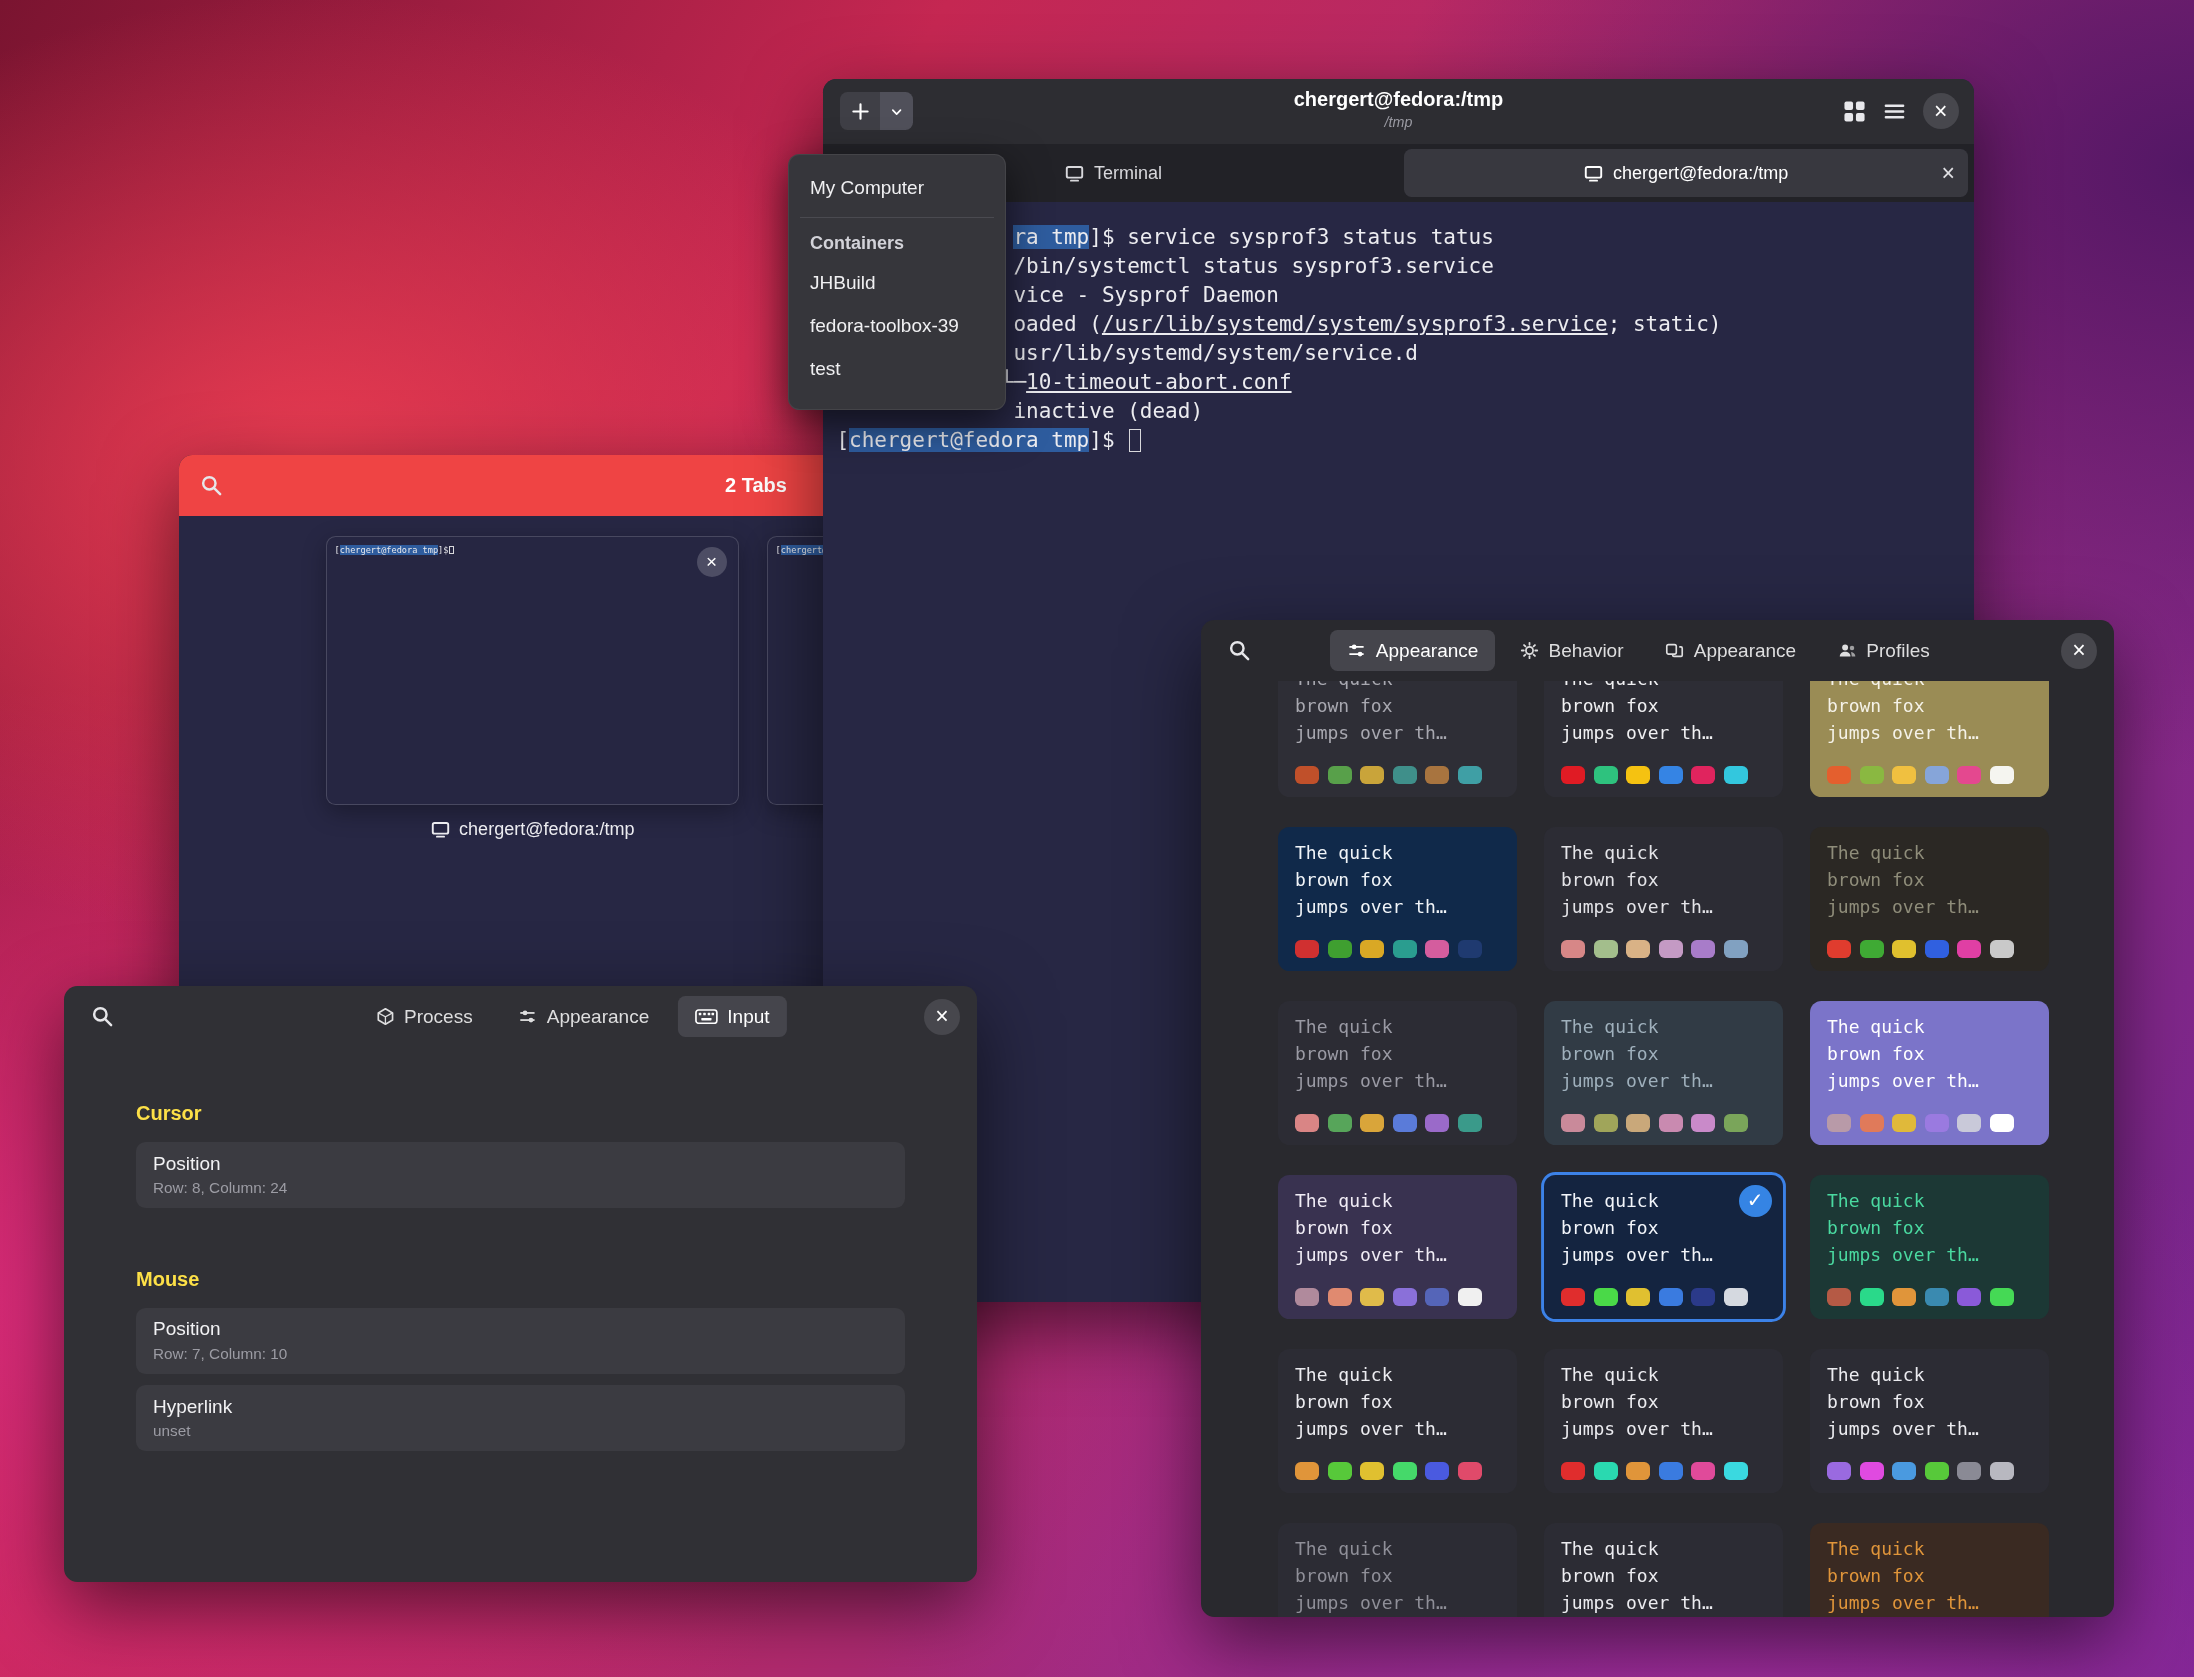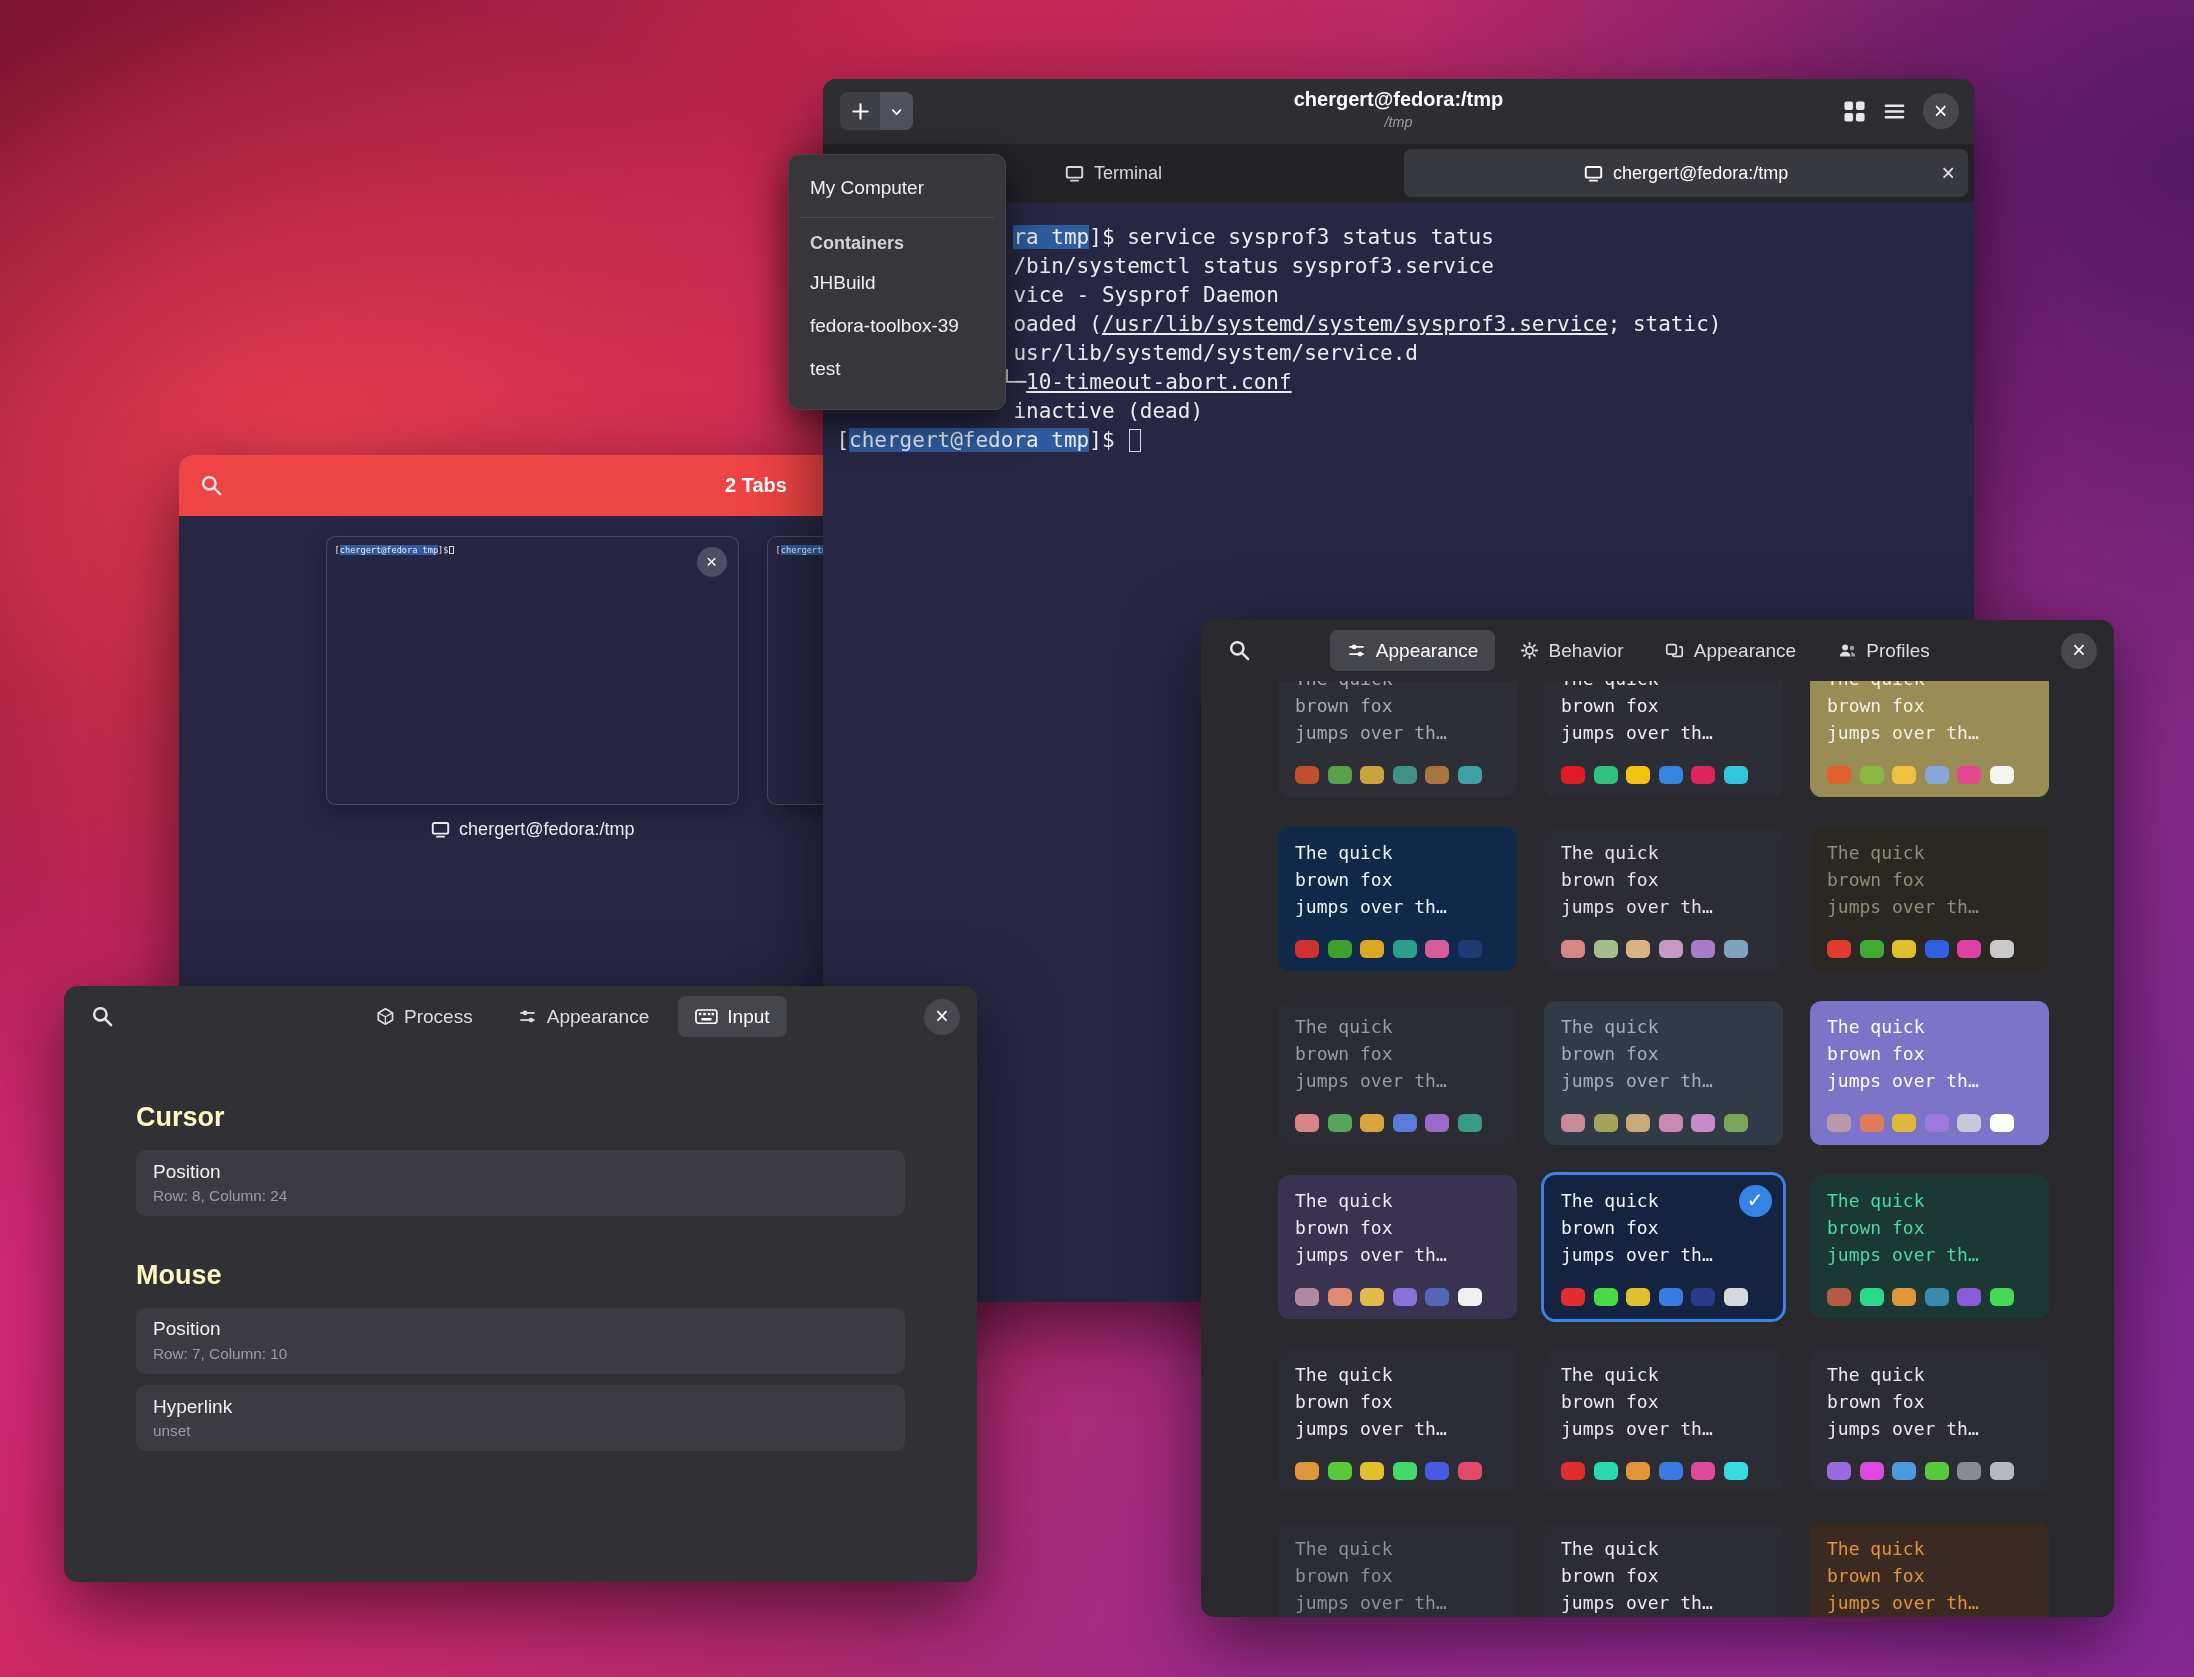--- a/index.html
+++ b/index.html
@@ -100,23 +100,23 @@
   .insp-header { height:61px; position:relative; display:flex; align-items:center; }
   .insp-search { position:absolute; left:27px; color:#e6e6ea; }
   .htab-group { position:absolute; left:50%; transform:translateX(calc(-50% + 52px)); display:flex; gap:11.5px; align-items:center; }
   .htab {
     display:flex; align-items:center; gap:9.6px; padding:9.6px 17px; border-radius:7.6px;
     color:#dededf; font-size:19px; white-space:nowrap;
   }
   .htab.selected { background:#45454c; color:#fff; }
   .hdr-close { position:absolute; right:17px; }
   .insp-content { padding:0 72px; }
-  .sec-title { color:#fef9c3; font-weight:bold; font-size:27px; }
+  .sec-title { color:#fde047; font-weight:bold; font-size:20px; }
   .sec-title.first { margin-top:55px; }
-  .sec-title.later { margin-top:44px; }
+  .sec-title.later { margin-top:60px; }
   .insp-card { margin-top:17px; background:#3b3b41; border-radius:9.6px; padding:10.5px 17px; }
   .insp-card + .insp-card { margin-top:11.5px; }
   .row-title { color:#f2f2f4; font-size:19px; }
   .row-value { color:#9c9ca4; font-size:15.3px; margin-top:4.8px; }
 
   
   #palette-window { left:1201px; top:620px; width:913px; height:997px; background:#29292e; z-index:40; overflow:hidden; }
   .pal-header { height:61px; position:relative; display:flex; align-items:center; justify-content:center; }
   .pal-search { position:absolute; left:27px; color:#e6e6ea; }
   .pal-tabs { display:flex; gap:7.6px; align-items:center; margin-left:-38px; }

